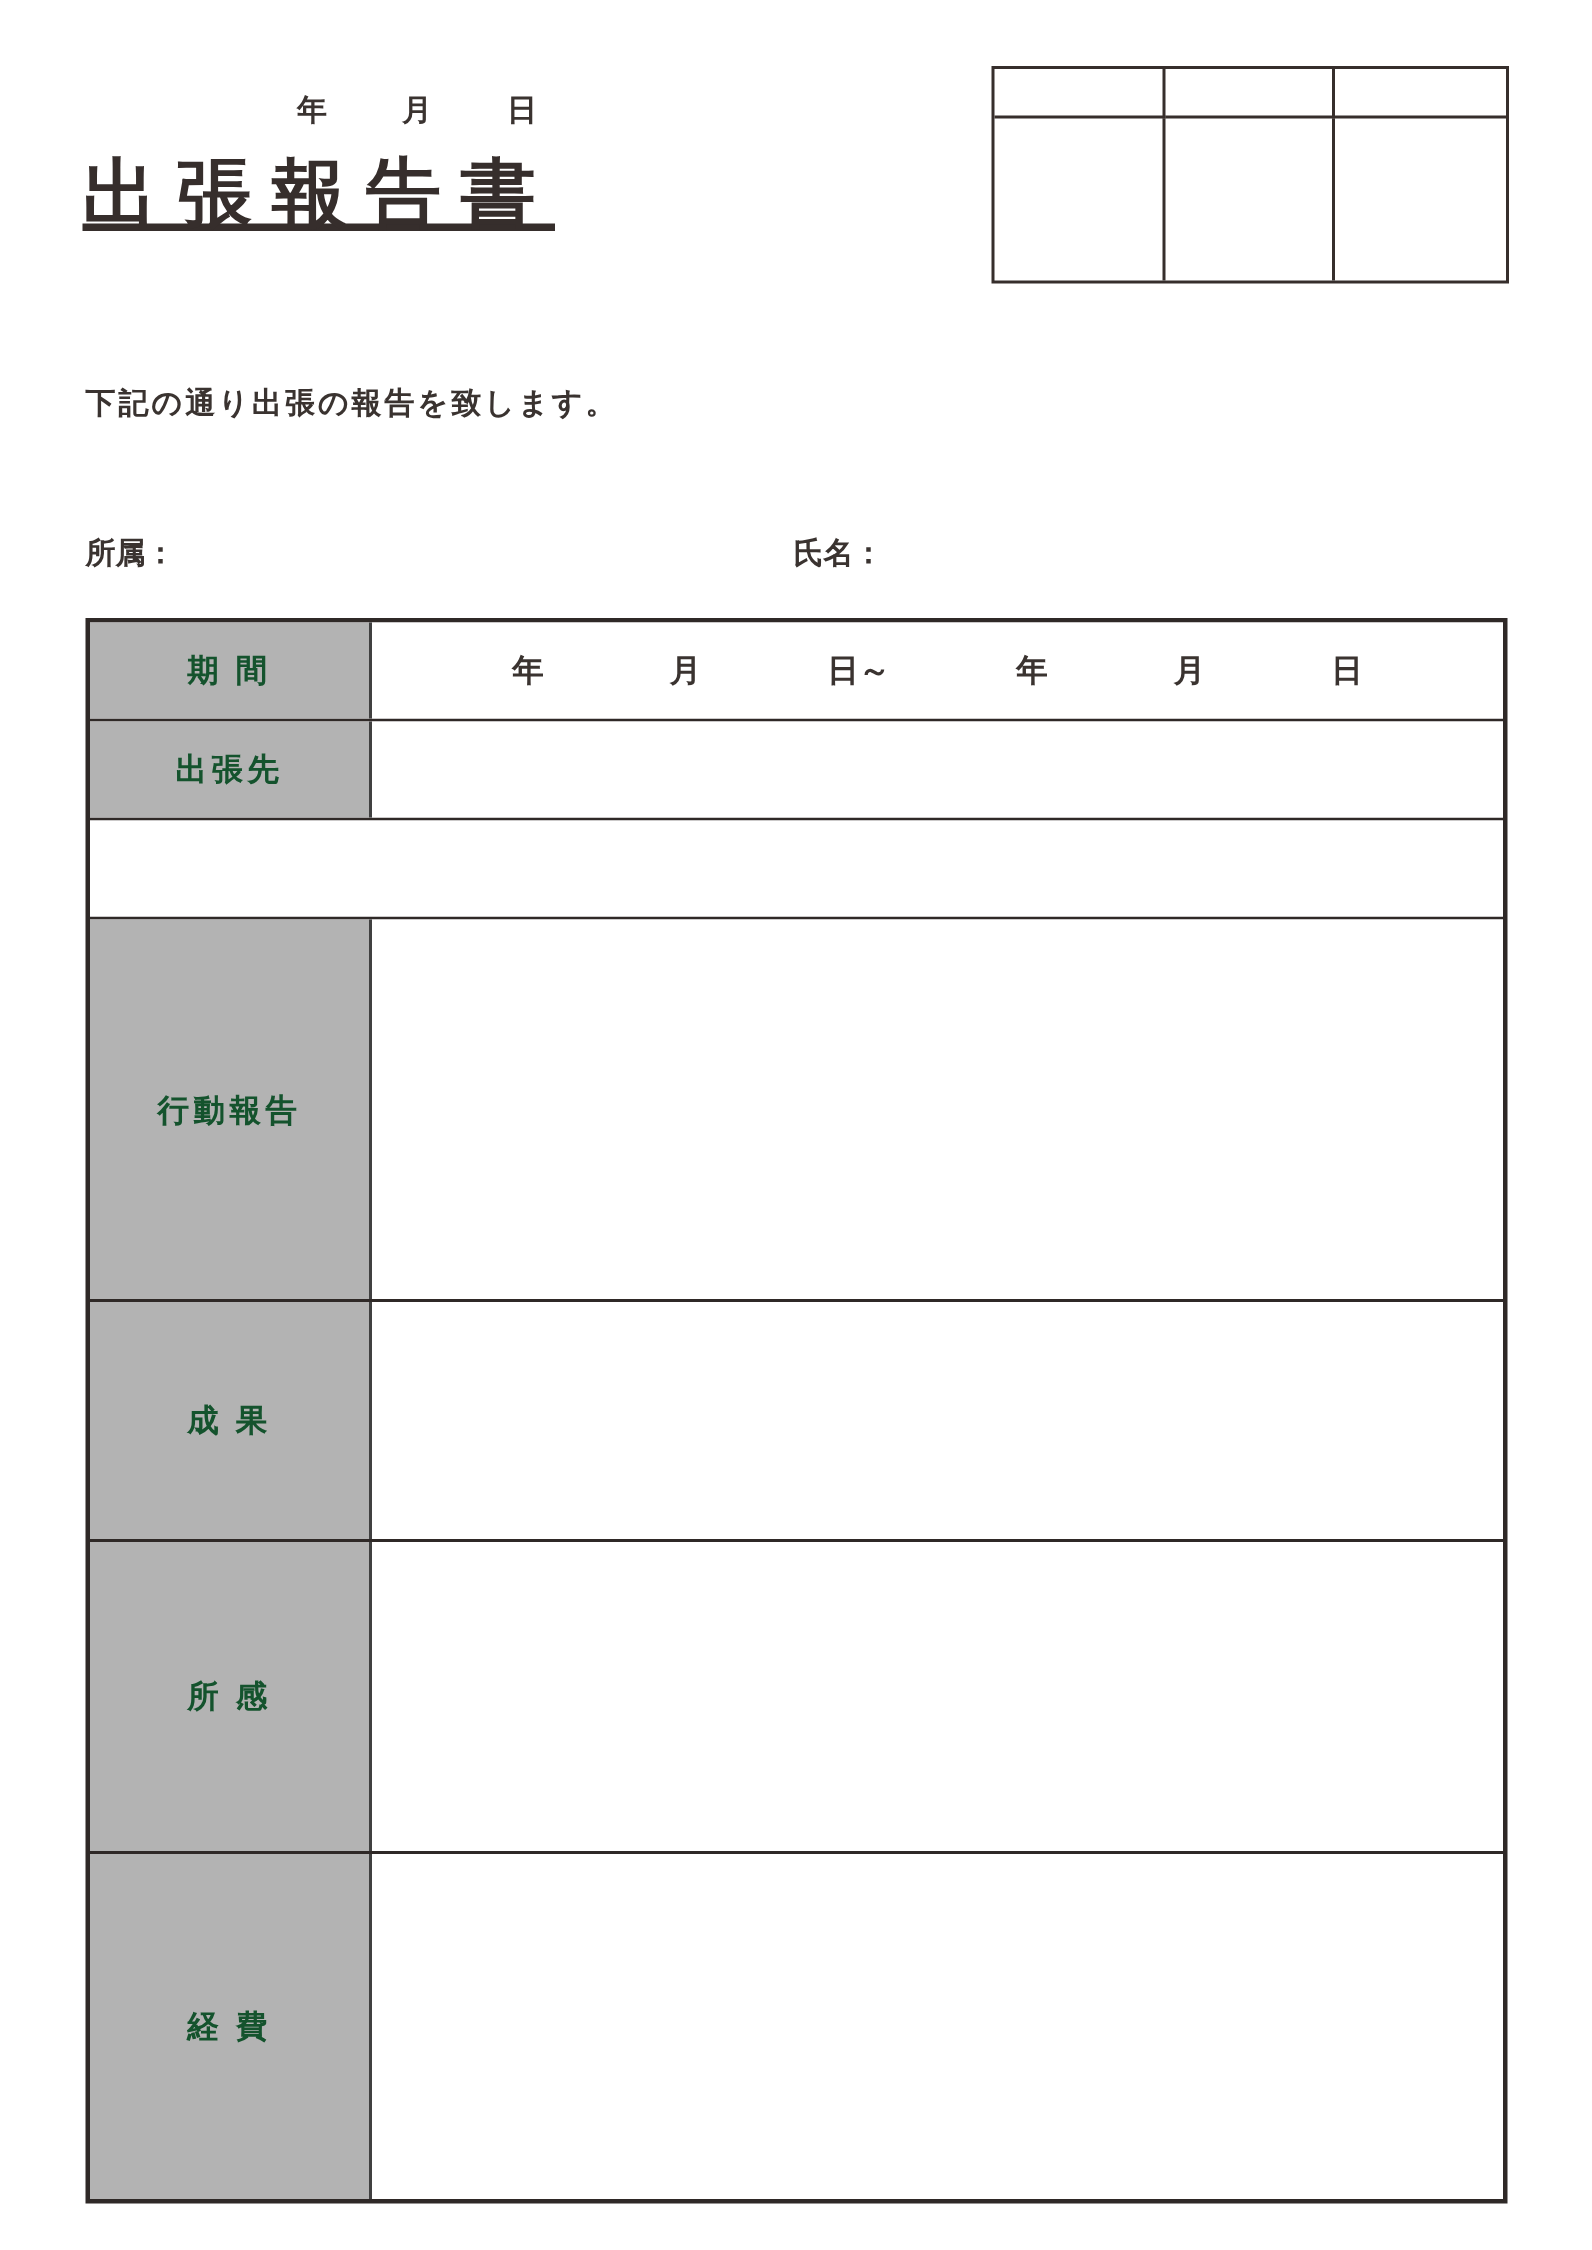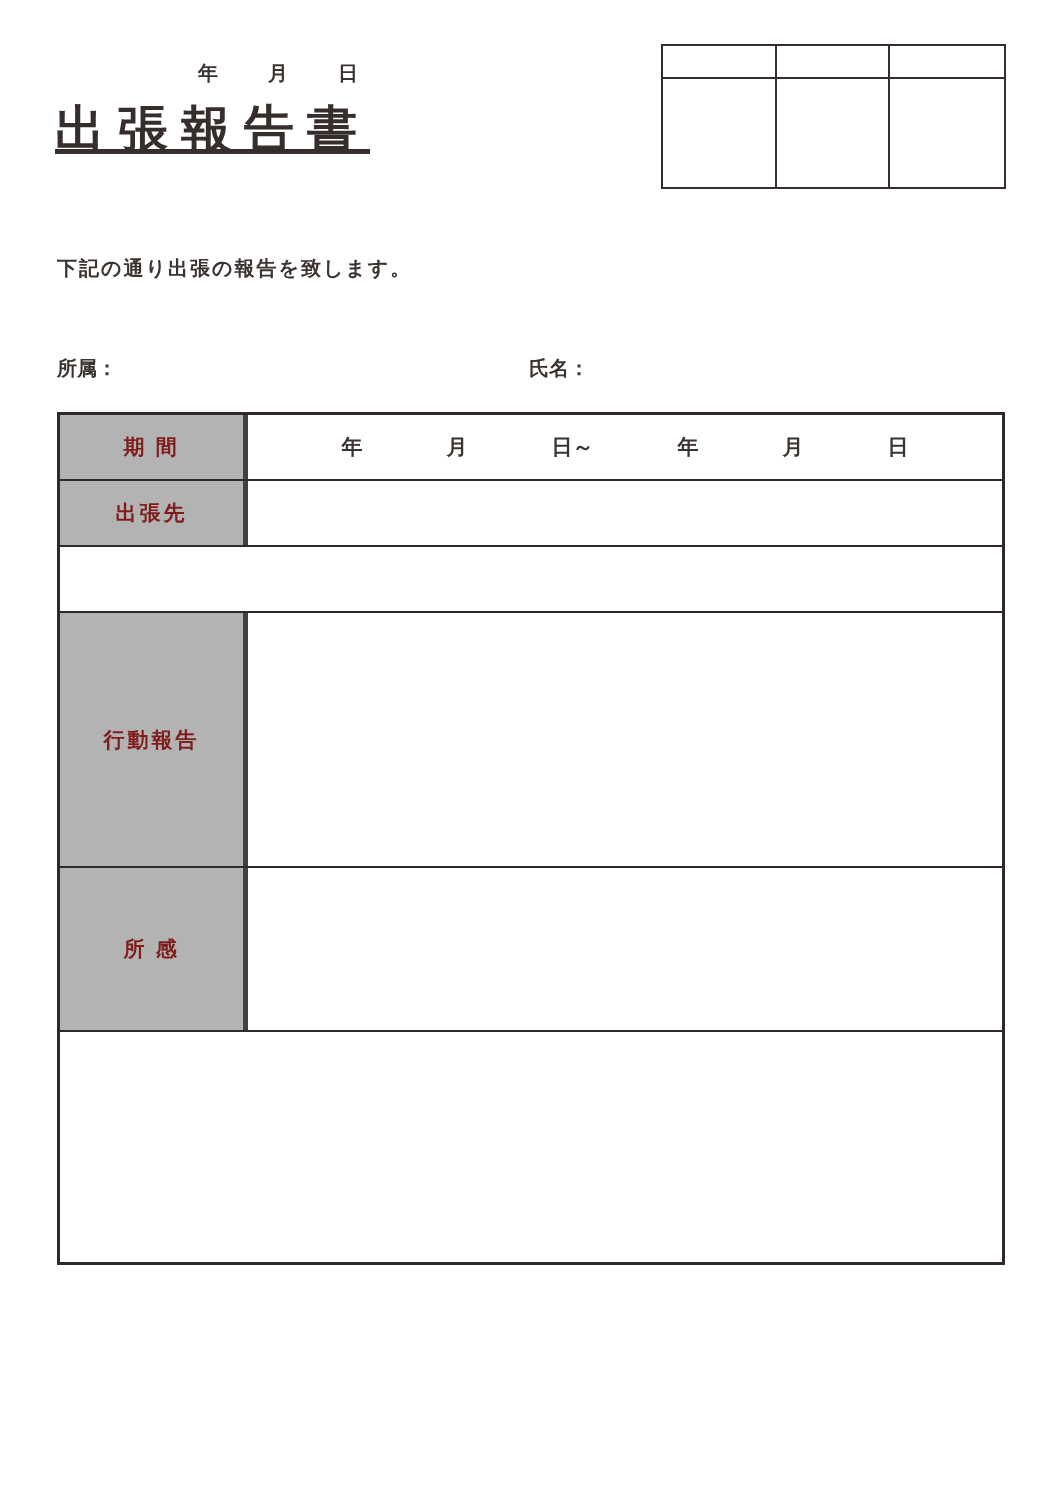--- a/index.html
+++ b/index.html
@@ -80,38 +80,38 @@
     width: 948px;
     border: 3px solid #2f2927;
     background: #ffffff;
   }
   .m-row { display: flex; border-bottom: 2px solid #2f2927; }
   .m-row:last-child { border-bottom: none; }
   .m-label {
     width: 188px;
     flex: 0 0 188px;
     background: #b3b3b3;
-    border-right: 5px solid #404040;
+    border-right: 2px solid #404040;
     display: flex;
     align-items: center;
     justify-content: center;
     font-size: 21px;
     font-weight: 600;
     letter-spacing: 3px;
     text-align: center;
-    color: #7f1d1d;
+    color: #14532d;
   }
   .m-content {
     flex: 1 1 auto;
     background: #ffffff;
   }
   .row-h-66  { height: 66px; }
   .row-h-255 { height: 255px; }
   .row-h-160 { height: 160px; }
-  .row-h-164 { height: 164px; }
+  .row-h-164 { height: 208px; }
   .row-h-230 { height: 230px; }
 
   
   .period-content {
     display: flex;
     align-items: center;
     justify-content: center;
     gap: 84px;
     height: 100%;
     font-size: 21px;
@@ -171,25 +171,30 @@
 
     <div class="m-row row-h-66">
       <div class="m-content"></div>
     </div>
 
     <div class="m-row row-h-255">
       <div class="m-label">行動報告</div>
       <div class="m-content"></div>
     </div>
 
+    <div class="m-row row-h-160">
+      <div class="m-label">成 果</div>
+      <div class="m-content"></div>
+    </div>
 
     <div class="m-row row-h-164">
       <div class="m-label">所 感</div>
       <div class="m-content"></div>
     </div>
 
     <div class="m-row row-h-230">
+      <div class="m-label">経 費</div>
       <div class="m-content"></div>
     </div>
 
   </div>
 
 </div>
 
 </body></html>

